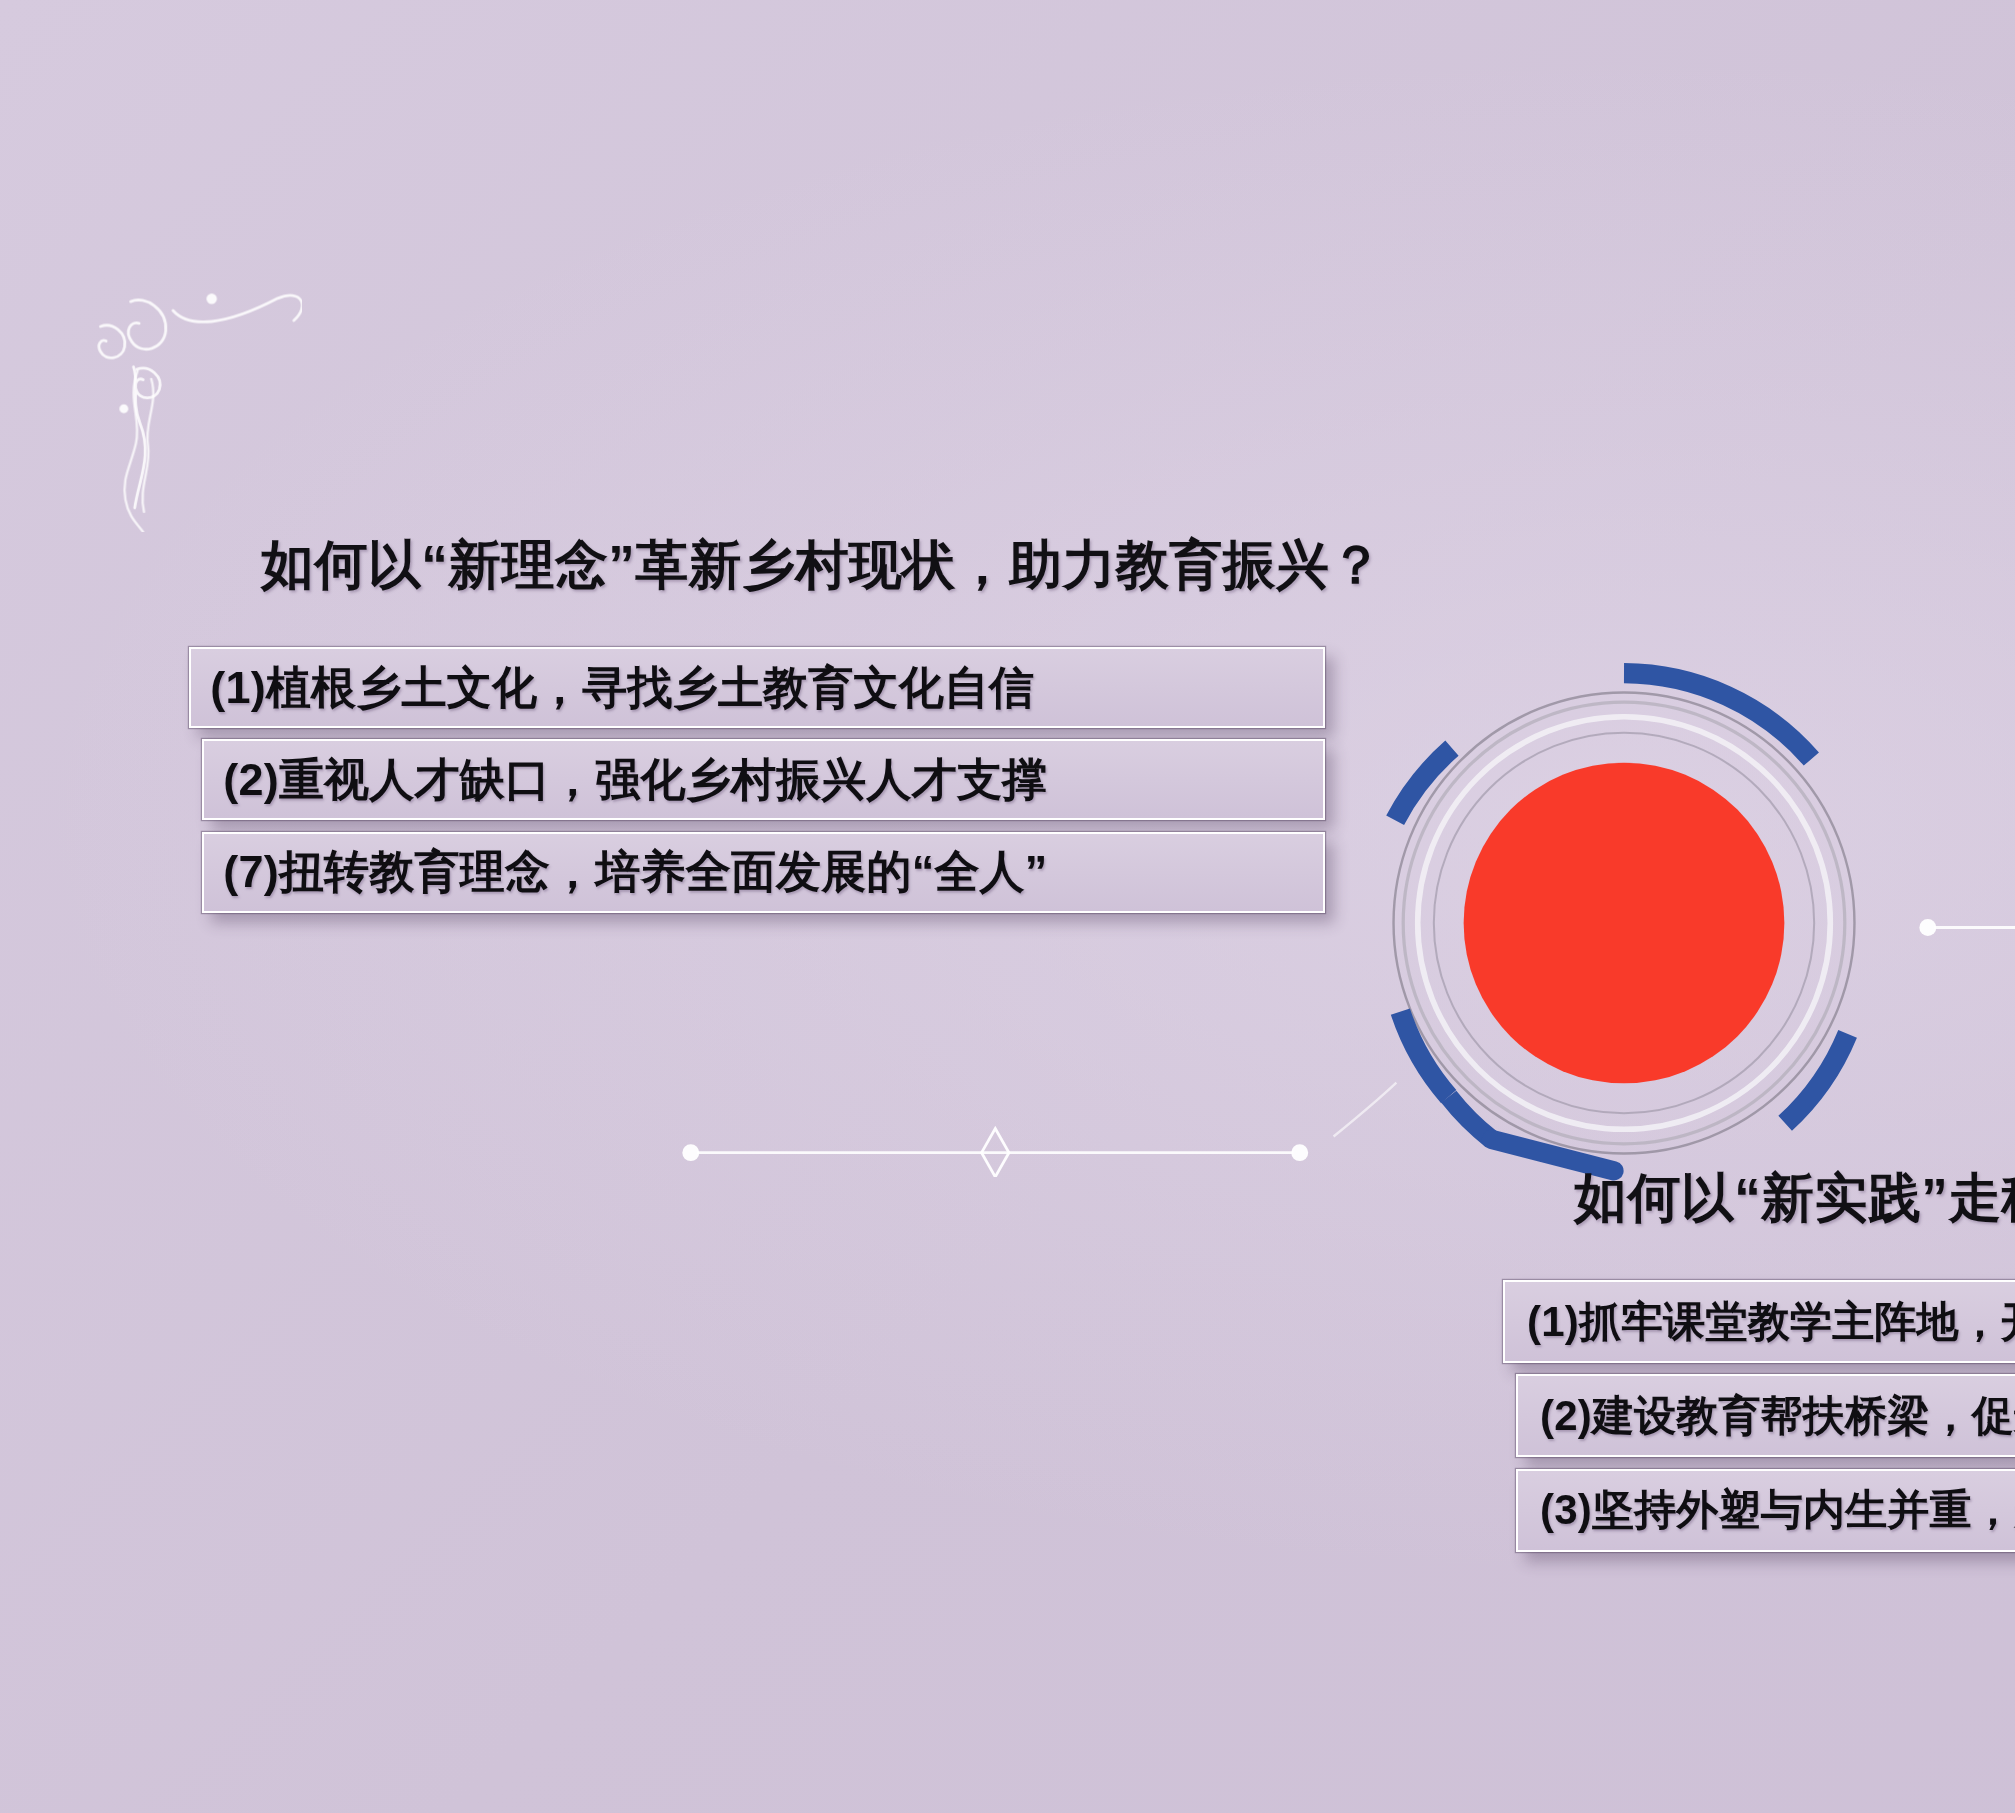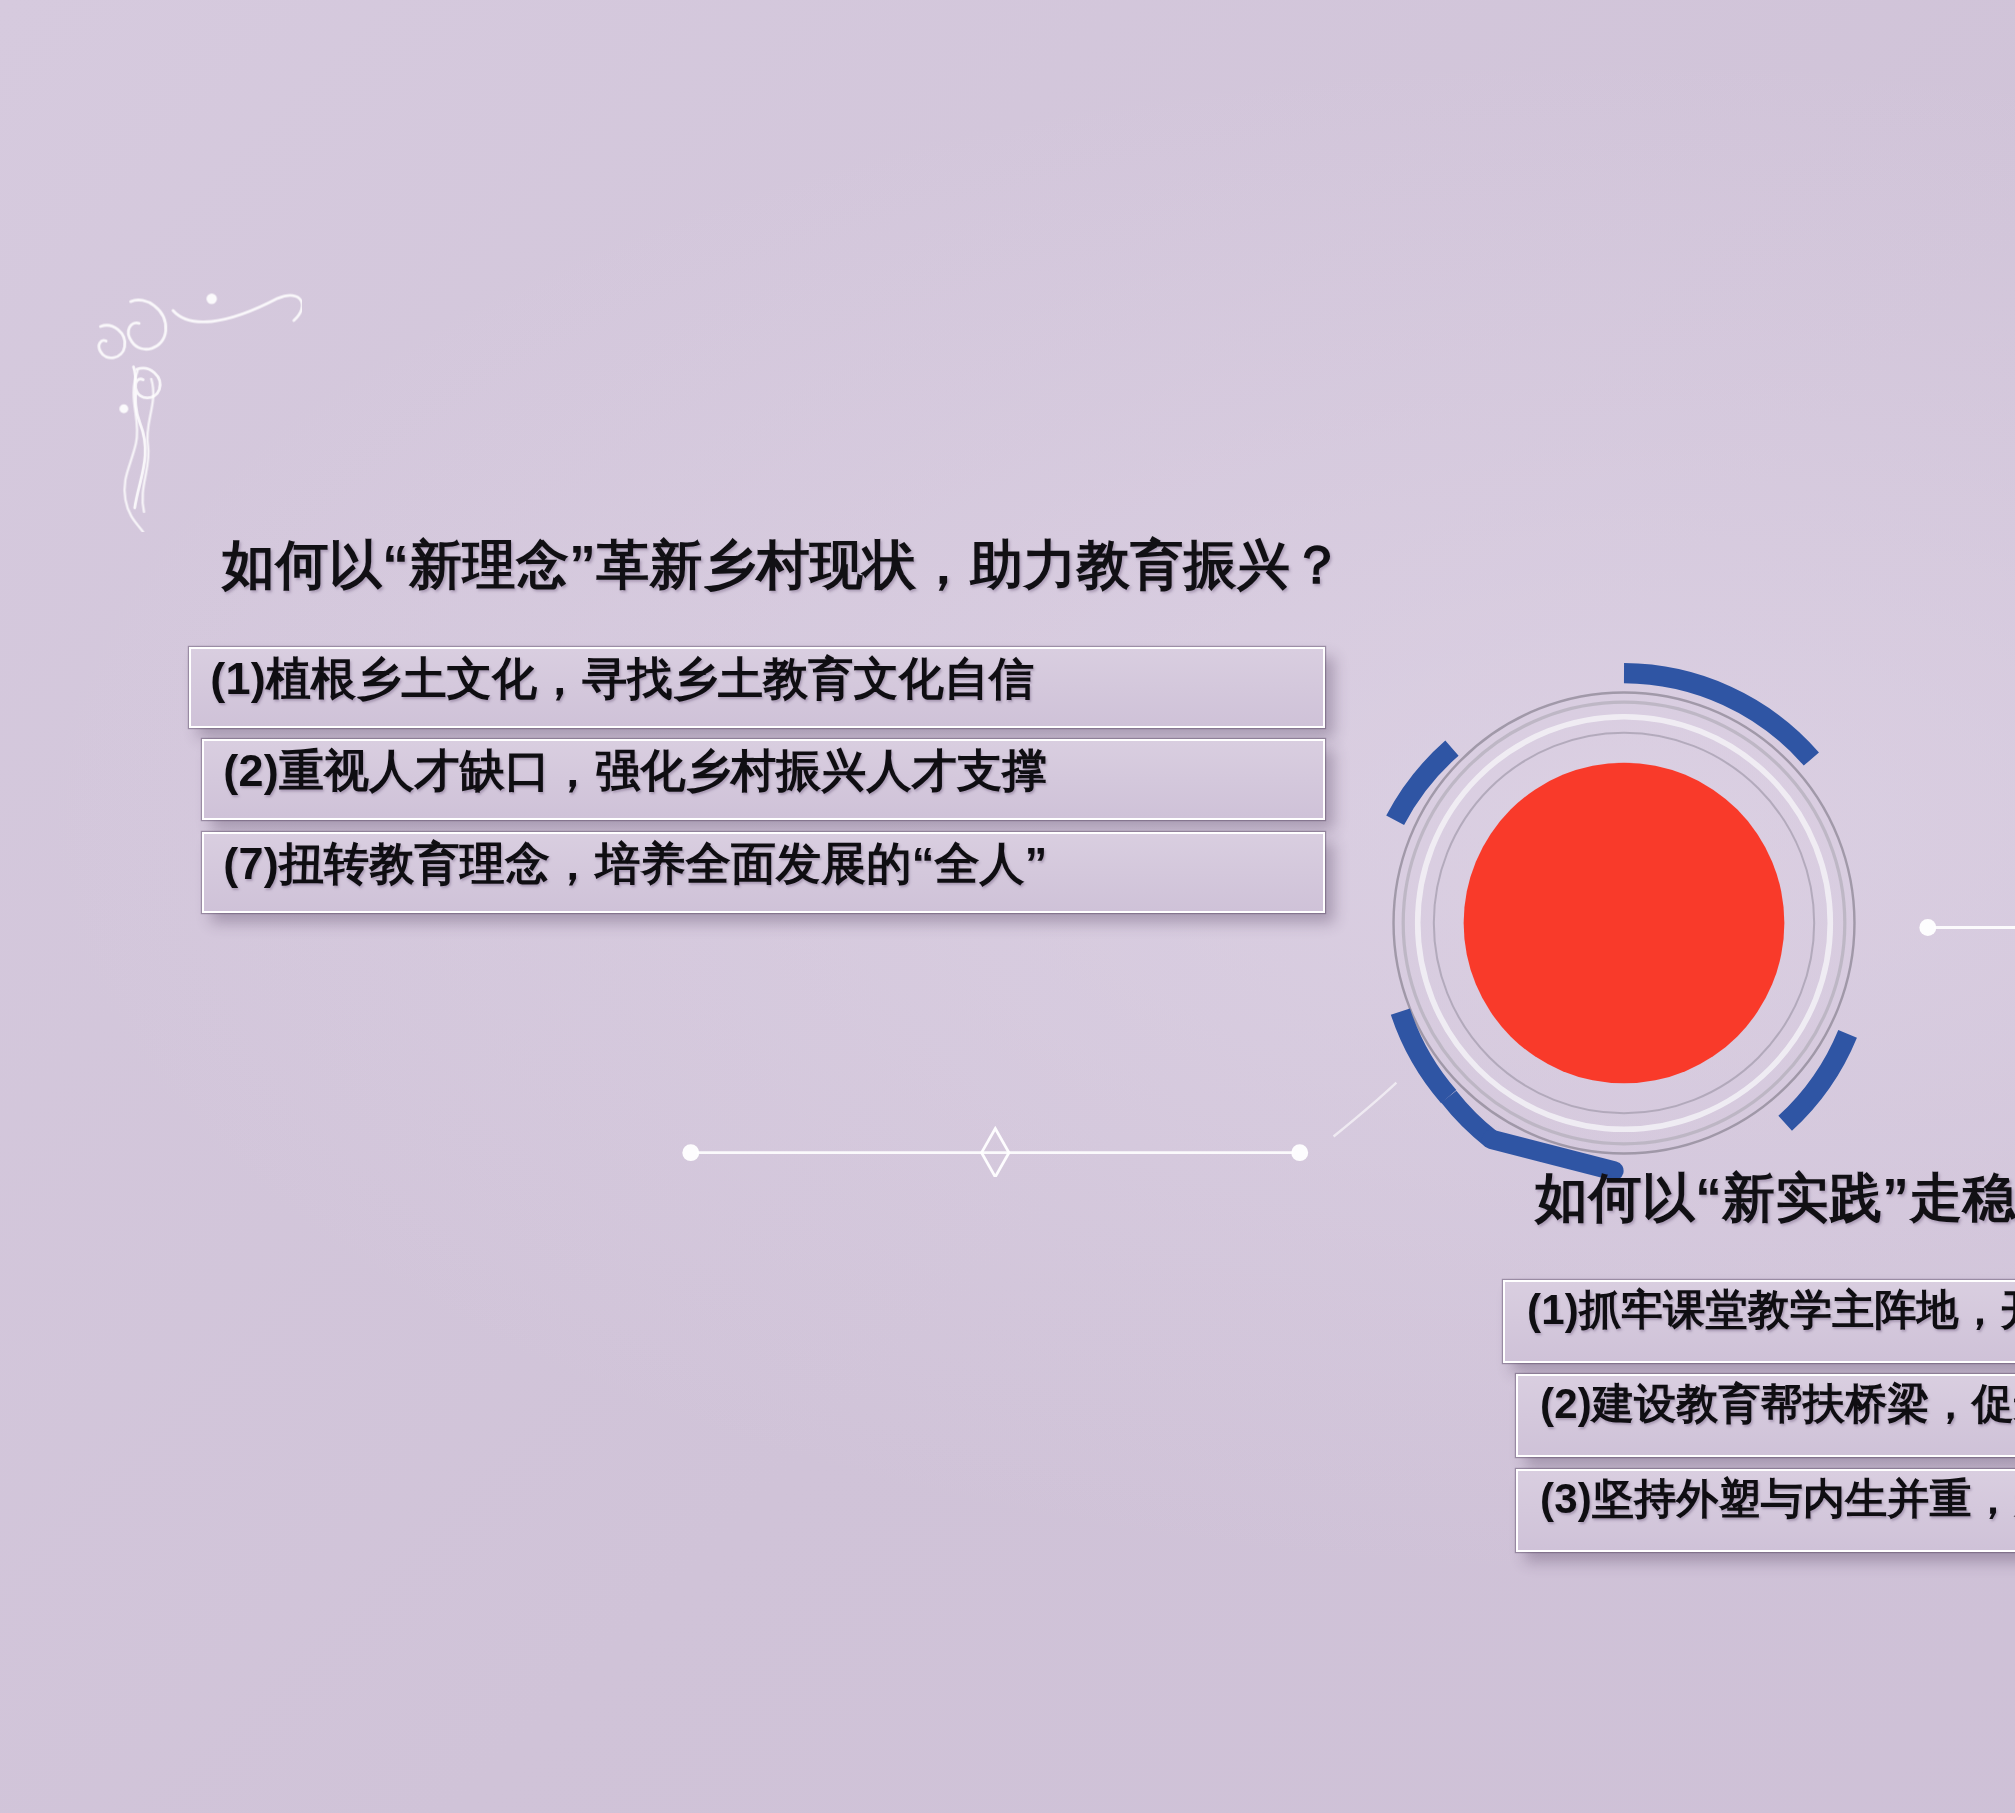--- a/index.html
+++ b/index.html
@@ -36,20 +36,21 @@
   .connector { position: absolute; pointer-events: none; }
 
   
   .heading {
     position: absolute;
     color: #111014;
     font-weight: bold;
     white-space: nowrap;
     letter-spacing: 0.4px;
     text-shadow: 1.6px 2px 2.8px rgba(90,70,105,0.35);
+    margin-left: 39px;
   }
   #heading-top {
     left: 222px;
     top: 530px;
     font-size: 53px;
   }
   #heading-bottom {
     left: 1535px;
     top: 1163px;
     font-size: 53px;
@@ -58,21 +59,21 @@
   
   .card-stack { position: absolute; }
   .card {
     position: relative;
     background: linear-gradient(180deg, #d9cee0 0%, #cfc2d8 100%);
     border: 2.8px solid #ffffff;
     box-shadow:
       0 0 0 1.2px rgba(72,55,86,0.40),
       8.9px 9.7px 13.7px rgba(70,52,84,0.32);
     display: flex;
-    align-items: flex-start;
+    align-items: center;
     box-sizing: border-box;
   }
   .card + .card { margin-top: 11.3px; margin-left: 13px; }
   .card-text {
     color: #0f0e12;
     font-weight: bold;
     white-space: nowrap;
     letter-spacing: 0.2px;
     text-shadow: 1.2px 1.6px 2.4px rgba(90,70,105,0.35);
   }

